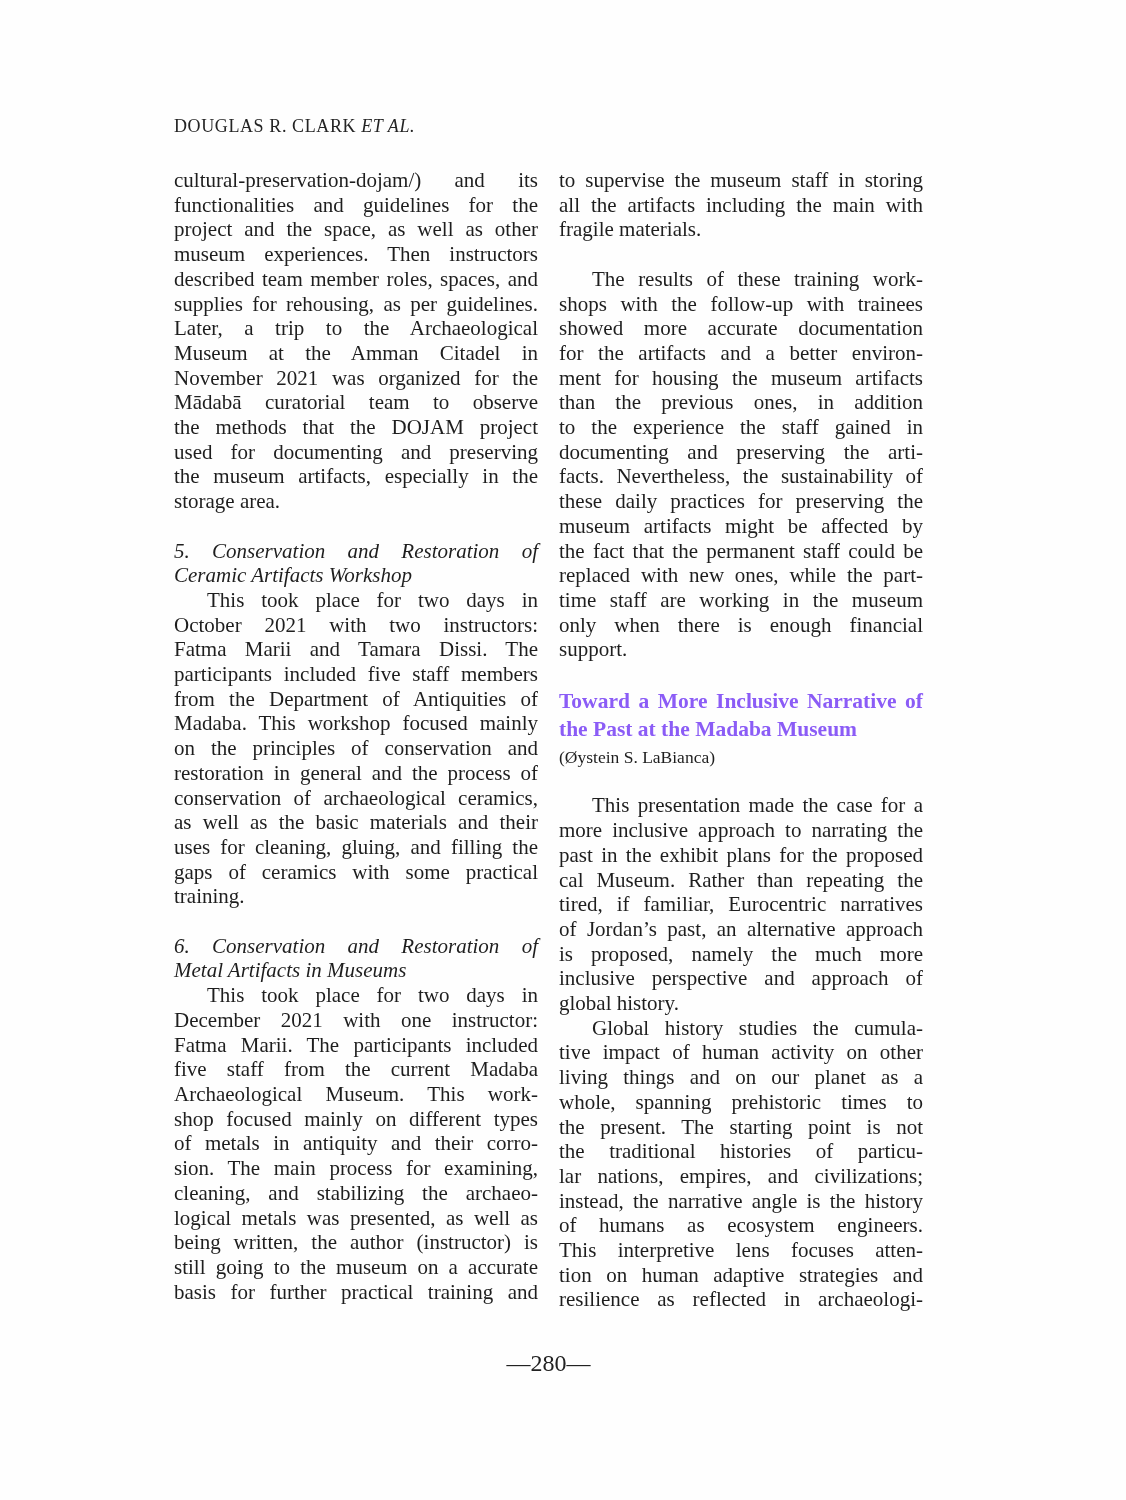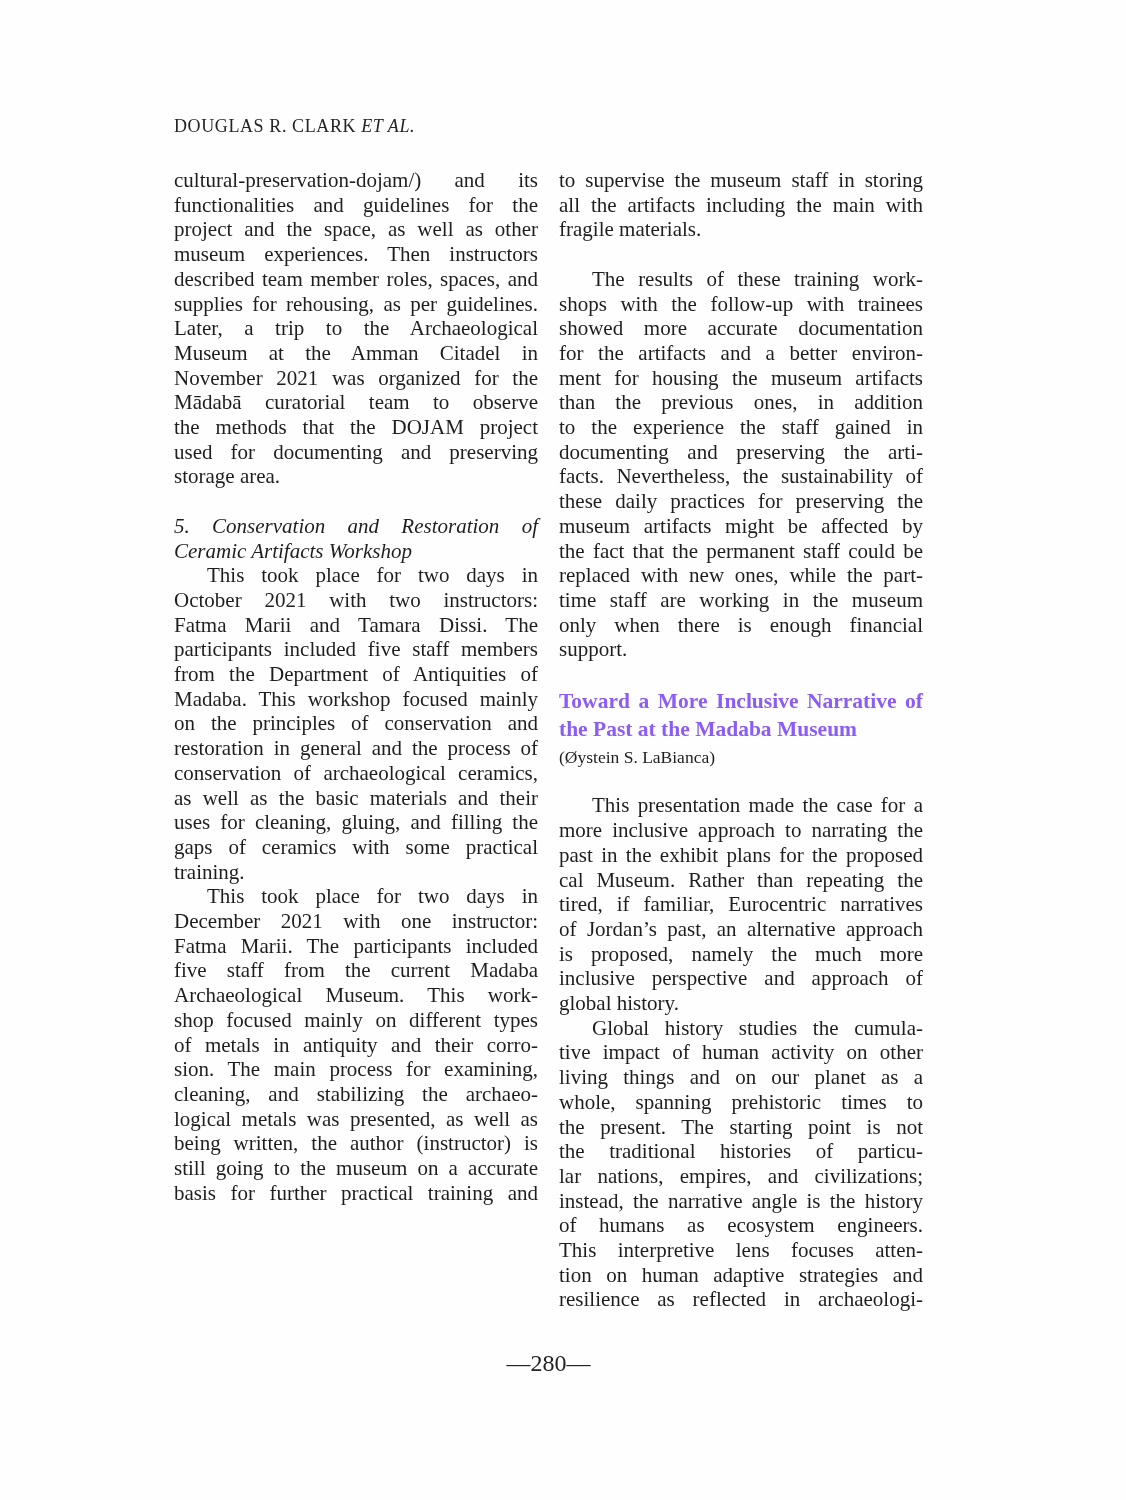--- a/index.html
+++ b/index.html
@@ -85,40 +85,45 @@
           <div class="line">project and the space, as well as other</div>
           <div class="line">museum experiences. Then instructors</div>
           <div class="line">described team member roles, spaces, and</div>
           <div class="line">supplies for rehousing, as per guidelines.</div>
           <div class="line">Later, a trip to the Archaeological</div>
           <div class="line">Museum at the Amman Citadel in</div>
           <div class="line">November 2021 was organized for the</div>
           <div class="line">Mādabā curatorial team to observe</div>
           <div class="line">the methods that the DOJAM project</div>
           <div class="line">used for documenting and preserving</div>
+          <div class="line">the museum artifacts, especially in the</div>
           <div class="line lastline">storage area.</div>
         </div>
         <div class="block heading-italic gap">
           <div class="line">5. Conservation and Restoration of</div>
           <div class="line lastline">Ceramic Artifacts Workshop</div>
         </div>
         <div class="block paragraph findent">
           <div class="line">This took place for two days in</div>
           <div class="line">October 2021 with two instructors:</div>
           <div class="line">Fatma Marii and Tamara Dissi. The</div>
           <div class="line">participants included five staff members</div>
           <div class="line">from the Department of Antiquities of</div>
           <div class="line">Madaba. This workshop focused mainly</div>
           <div class="line">on the principles of conservation and</div>
           <div class="line">restoration in general and the process of</div>
           <div class="line">conservation of archaeological ceramics,</div>
           <div class="line">as well as the basic materials and their</div>
           <div class="line">uses for cleaning, gluing, and filling the</div>
           <div class="line">gaps of ceramics with some practical</div>
           <div class="line lastline">training.</div>
+        </div>
+        <div class="block heading-italic gap">
+          <div class="line">6. Conservation and Restoration of</div>
+          <div class="line lastline">Metal Artifacts in Museums</div>
         </div>
         <div class="block paragraph findent">
           <div class="line">This took place for two days in</div>
           <div class="line">December 2021 with one instructor:</div>
           <div class="line">Fatma Marii. The participants included</div>
           <div class="line">five staff from the current Madaba</div>
           <div class="line">Archaeological Museum. This work-</div>
           <div class="line">shop focused mainly on different types</div>
           <div class="line">of metals in antiquity and their corro-</div>
           <div class="line">sion. The main process for examining,</div>

